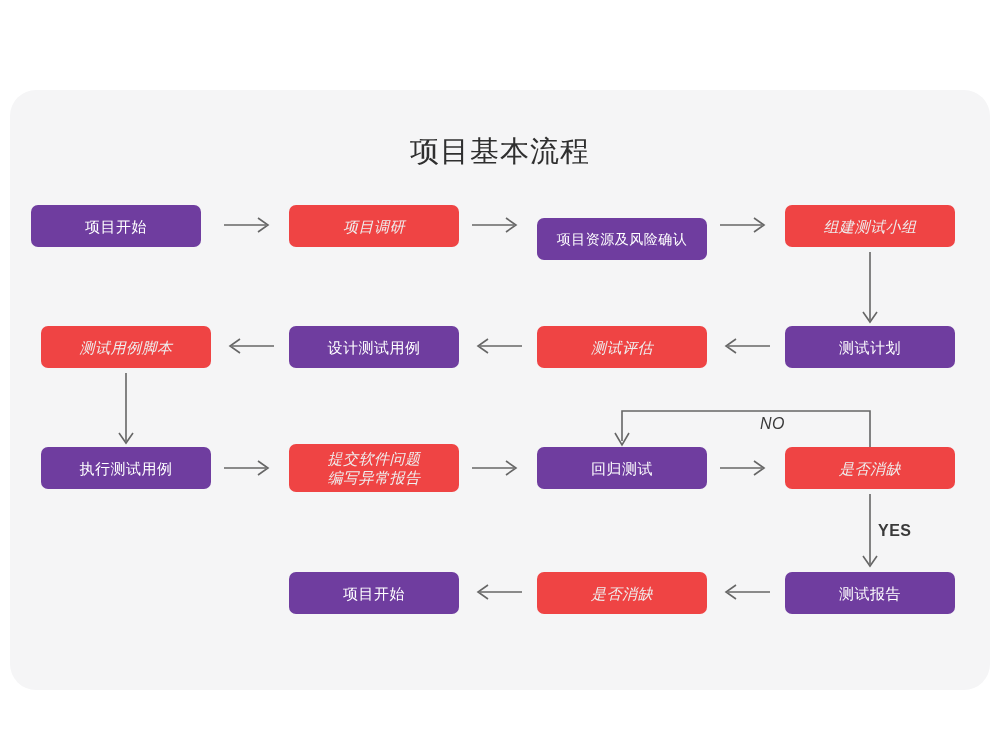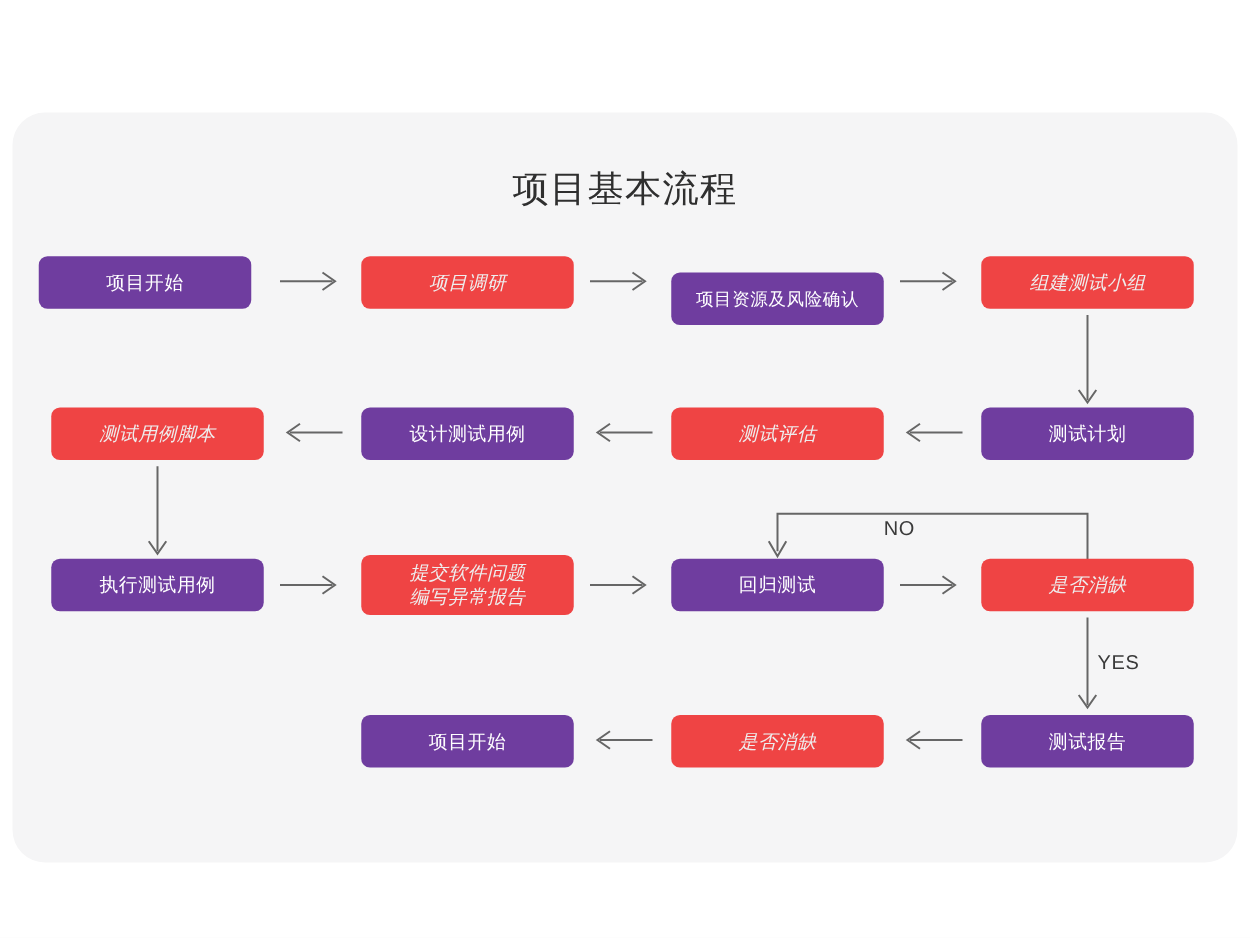--- a/index.html
+++ b/index.html
@@ -150,21 +150,21 @@
       <polyline points="3,60 10,70 17,60" fill="none" stroke="#666" stroke-width="1.6"></polyline>
     </svg>
   </div>
 
   <div class="loop" style="left:610px; top:405px;">
     <svg width="270" height="50" viewBox="0 0 270 50">
       <path d="M 260 50 L 260 6 L 12 6 L 12 36" fill="none" stroke="#666" stroke-width="1.6"></path>
       <polyline points="5,28 12,40 19,28" fill="none" stroke="#666" stroke-width="1.6"></polyline>
     </svg>
   </div>
-  <div class="edge-label" style="left:707px; top:415px;">NO</div>
+  <div class="edge-label" style="left:760px; top:415px;font-style:italic;">NO</div>
 
   <div class="node purple" style="left:41px;  top:447px;">执行测试用例</div>
 
   <div class="harrow" style="left:224px; top:458px;">
     <svg width="50" height="20" viewBox="0 0 50 20">
       <line x1="0" y1="10" x2="42" y2="10" stroke="#666" stroke-width="1.6"></line>
       <polyline points="34,3 44,10 34,17" fill="none" stroke="#666" stroke-width="1.6"></polyline>
     </svg>
   </div>
 
@@ -188,21 +188,21 @@
   </div>
 
   <div class="node gray" style="left:785px; top:447px;">是否消缺</div>
 
   <div class="varrow" style="left:860px; top:494px;">
     <svg width="20" height="78" viewBox="0 0 20 78">
       <line x1="10" y1="0" x2="10" y2="70" stroke="#666" stroke-width="1.6"></line>
       <polyline points="3,62 10,72 17,62" fill="none" stroke="#666" stroke-width="1.6"></polyline>
     </svg>
   </div>
-  <div class="edge-label" style="left:878px; top:522px;">YES</div>
+  <div class="edge-label" style="left:878px; top:522px;font-weight:bold;">YES</div>
 
   <div class="node purple" style="left:289px; top:572px;">项目开始</div>
 
   <div class="harrow" style="left:472px; top:582px;">
     <svg width="50" height="20" viewBox="0 0 50 20">
       <line x1="8" y1="10" x2="50" y2="10" stroke="#666" stroke-width="1.6"></line>
       <polyline points="16,3 6,10 16,17" fill="none" stroke="#666" stroke-width="1.6"></polyline>
     </svg>
   </div>
 

